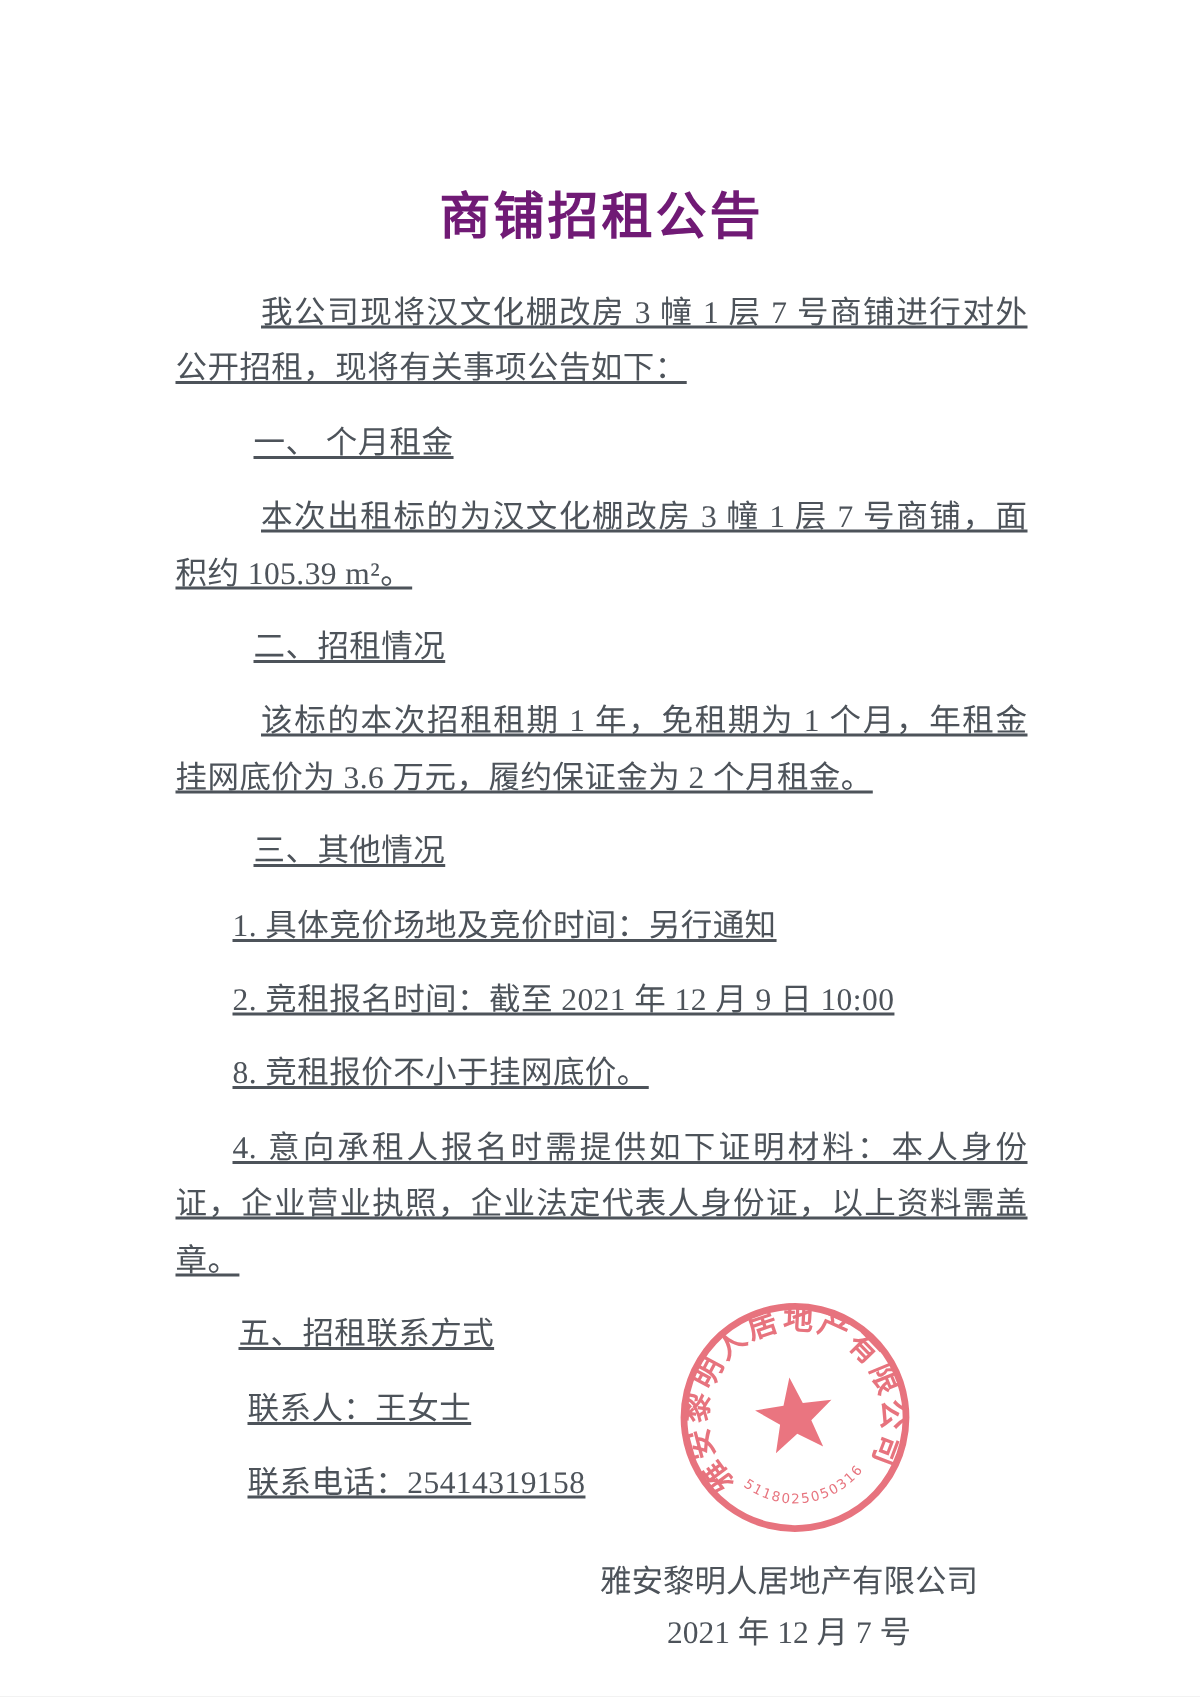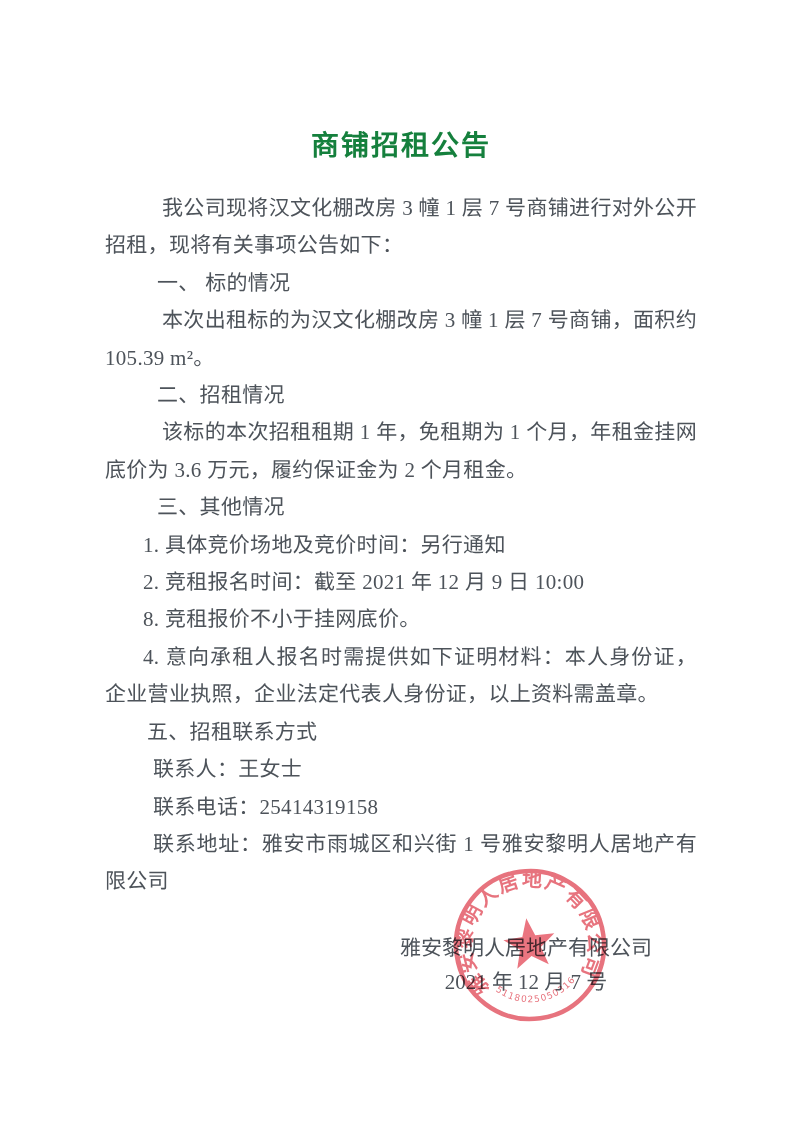--- a/index.html
+++ b/index.html
@@ -9,34 +9,35 @@
     margin:0 auto;
     background:#ffffff;
     box-sizing:border-box;
     padding:124px 103px 0 105px;
     font-family:"Liberation Serif","DejaVu Serif",serif;
     color:#4d535a;
     overflow:hidden;
   }
   .doc-title{
     margin:0 0 22px 0;
-    font-size:28px;
+    font-size:34px;
     line-height:44px;
     font-weight:700;
     text-align:center;
     letter-spacing:2px;
-    color:#15803d;
+    color:#701a75;
   }
   .doc-body p{
-    margin:0;
+    margin:12px;
     font-size:21px;
     line-height:37.4px;
     text-align:justify;
     text-justify:inter-ideograph;
     letter-spacing:0.3px;
+    text-decoration:underline;
   }
   .para{text-indent:57px;}
   .heading{text-indent:52px;}
   .heading-five{text-indent:42px;}
   .item{text-indent:38px;}
   .contact{text-indent:48px;}
   .signature{
     width:max-content;
     margin:30px 45px 0 auto;
     text-align:center;
@@ -69,33 +70,32 @@
 </style>
 </head>
 <body>
 
 <div class="page">
 
   <h1 class="doc-title">商铺招租公告</h1>
 
   <div class="doc-body">
     <p class="para">我公司现将汉文化棚改房 3 幢 1 层 7 号商铺进行对外公开招租，现将有关事项公告如下：</p>
-    <p class="heading">一、 标的情况</p>
+    <p class="heading">一、 个月租金</p>
     <p class="para">本次出租标的为汉文化棚改房 3 幢 1 层 7 号商铺，面积约 105.39 m²。</p>
     <p class="heading">二、招租情况</p>
     <p class="para">该标的本次招租租期 1 年，免租期为 1 个月，年租金挂网底价为 3.6 万元，履约保证金为 2 个月租金。</p>
     <p class="heading">三、其他情况</p>
     <p class="item">1. 具体竞价场地及竞价时间：另行通知</p>
     <p class="item">2. 竞租报名时间：截至 2021 年 12 月 9 日 10:00</p>
     <p class="item">8. 竞租报价不小于挂网底价。</p>
     <p class="item">4. 意向承租人报名时需提供如下证明材料：本人身份证，企业营业执照，企业法定代表人身份证，以上资料需盖章。</p>
     <p class="heading-five">五、招租联系方式</p>
     <p class="contact">联系人：王女士</p>
     <p class="contact">联系电话：25414319158</p>
-    <p class="contact">联系地址：雅安市雨城区和兴街 1 号雅安黎明人居地产有限公司</p>
   </div>
 
   <div class="signature">
     <div>雅安黎明人居地产有限公司</div>
     <div>2021 年 12 月 7 号</div>
   </div>
 
   <div class="seal">
     <svg viewBox="-80 -80 160 160" xmlns="http://www.w3.org/2000/svg">
       <circle cx="0" cy="0" r="74" fill="none" stroke="#e4606c" stroke-width="4.5"></circle>

